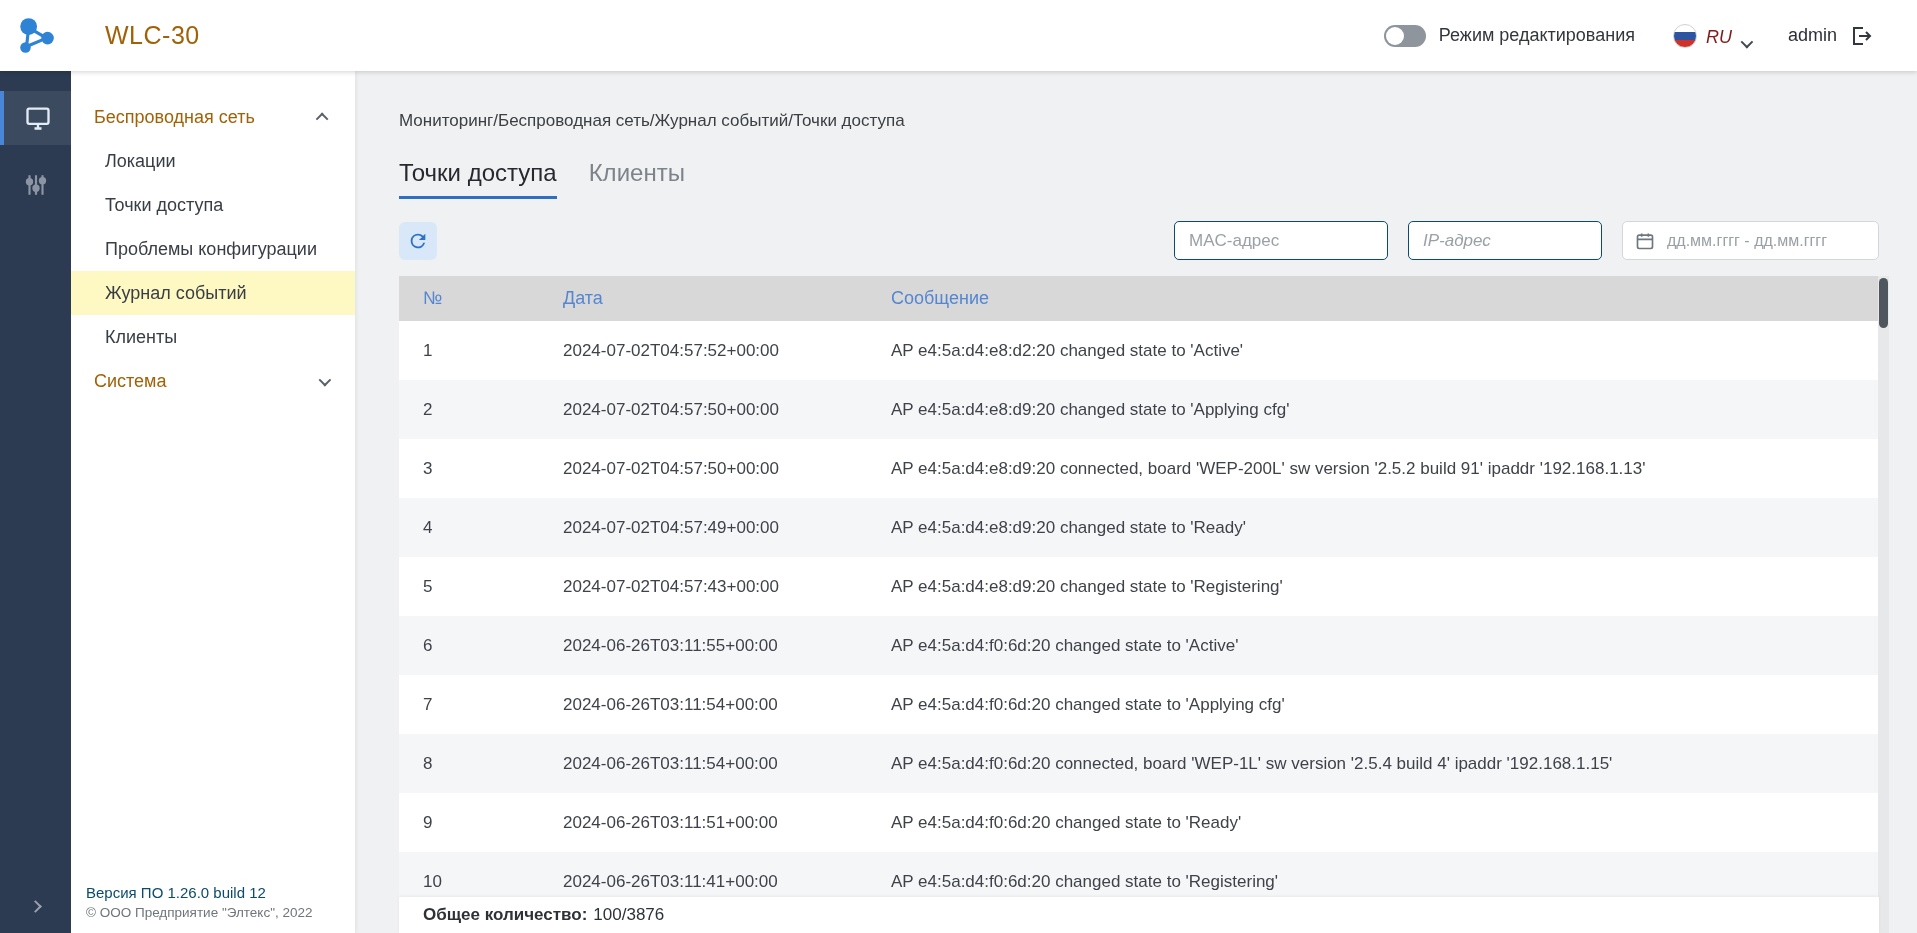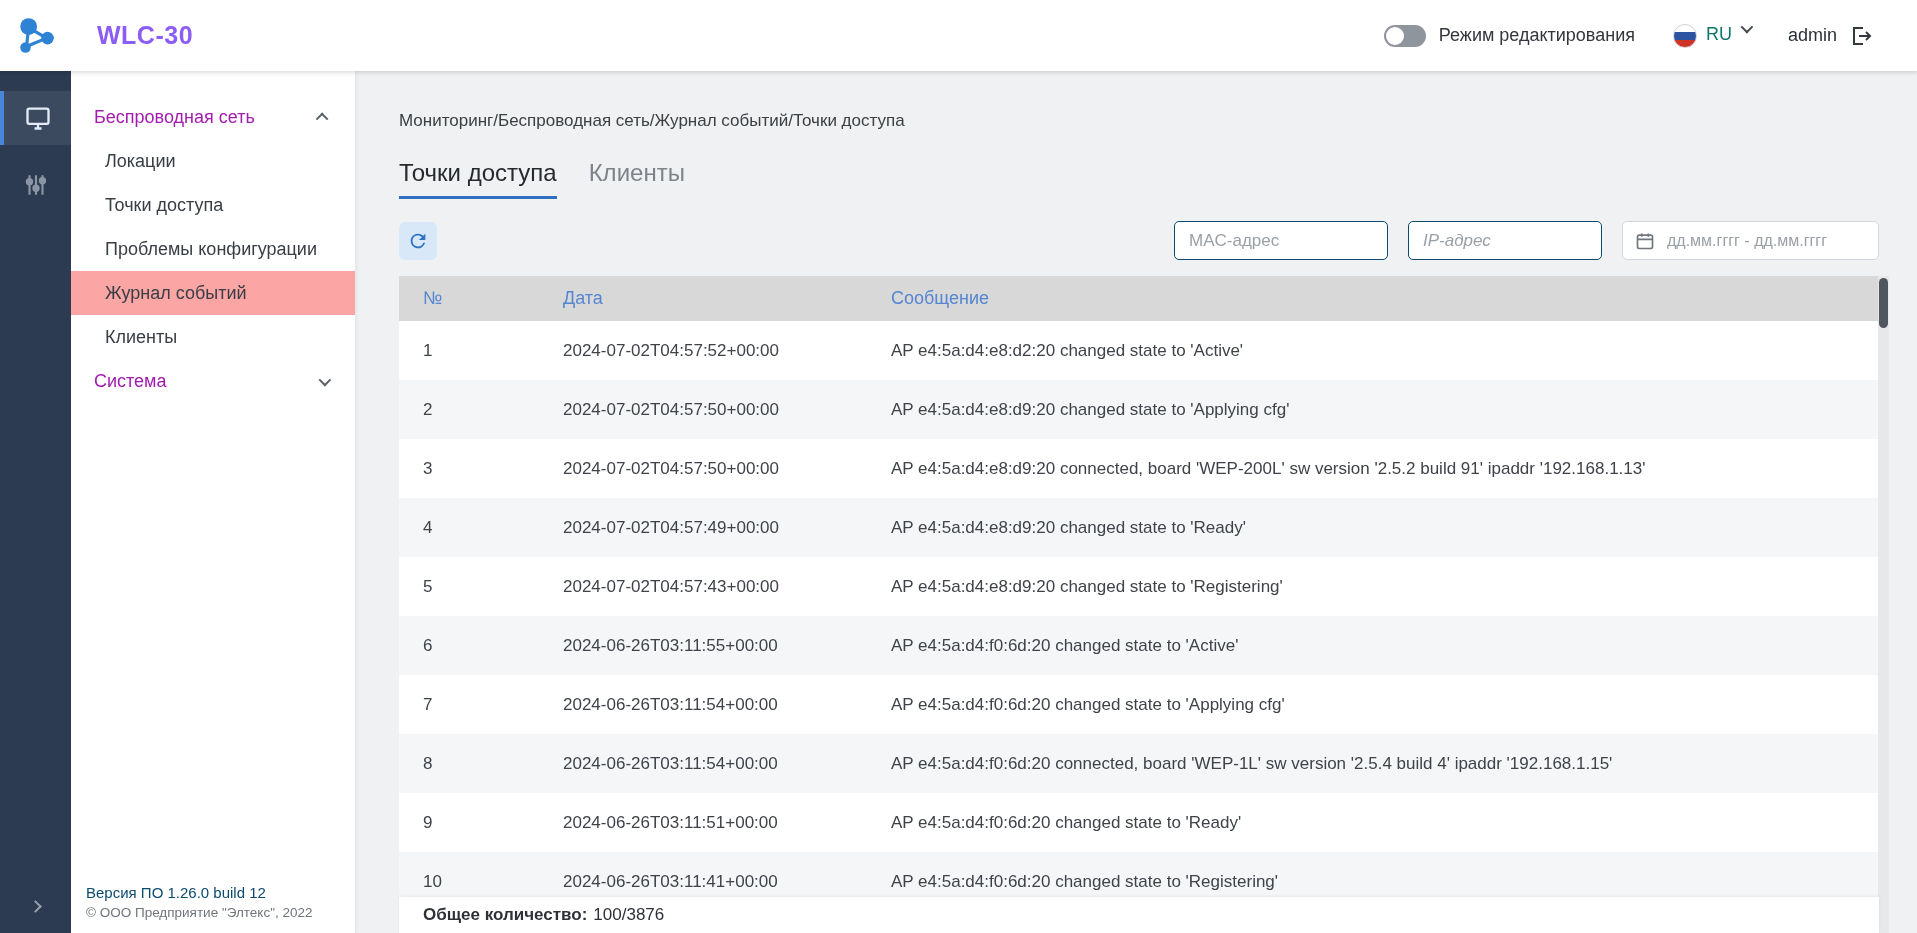--- a/index.html
+++ b/index.html
@@ -4,27 +4,27 @@
 <style>
   * { box-sizing: border-box; }
   html,body { margin:0; padding:0; background:#e8e9eb; }
   body { font-family:"Liberation Sans", sans-serif; }
   .app { position:relative; width:1917px; height:933px; background:#f0f1f3; overflow:hidden; }
 
   
   .header { position:absolute; top:0; left:0; right:0; height:71px; background:#ffffff;
             box-shadow:0 1px 5px rgba(0,0,0,.18); display:flex; align-items:center; z-index:20; }
   .logo-box { width:71px; height:71px; display:flex; align-items:center; justify-content:center; }
-  .app-title { margin-left:26px; font-size:25px; font-weight:700; color:#8b5cf6; letter-spacing:.5px; }
+  .app-title { margin-left:34px; font-size:25px; font-weight:400; color:#a16207; letter-spacing:.5px; }
   .header-right { margin-left:auto; display:flex; align-items:center; gap:38px; padding-right:44px; }
   .toggle-group { display:flex; align-items:center; gap:13px; cursor:pointer; }
   .toggle { position:relative; width:42px; height:22px; border-radius:11px; background:#8f959c; }
   .toggle-knob { position:absolute; left:2px; top:2px; width:18px; height:18px; border-radius:50%; background:#ffffff; }
   .toggle-label { font-size:18px; color:#33373c; }
-  .lang { display:flex; align-items:flex-start; gap:9px; cursor:pointer; font-size:18px; color:#0f766e; }
+  .lang { display:flex; align-items:flex-end; gap:9px; cursor:pointer; font-size:18px; color:#7f1d1d;font-style:italic; }
   .flag { width:24px; height:24px; border-radius:50%; border:1px solid #cfd2d6;
           background:linear-gradient(#ffffff 34%, #2c54a0 34% 67%, #cf3327 67%); }
   .chev { width:9px; height:9px; border-right:2px solid #45494f; border-bottom:2px solid #45494f; display:inline-block; }
   .chev.down { transform:rotate(45deg) translateY(-2px); }
   .chev.up { transform:rotate(-135deg) translateY(-2px); }
   .chev.right { transform:rotate(-45deg); }
   .user { display:flex; align-items:center; gap:12px; font-size:18px; color:#2c3036; cursor:pointer; }
 
   
   .rail { position:absolute; top:71px; left:0; width:71px; bottom:0; background:#2c3b52; z-index:10; }
@@ -33,24 +33,24 @@
   .rail-item.active { background:rgba(255,255,255,.08); border-left:4px solid #4a86d8; }
   .rail-item.gap { margin-top:13px; }
   .rail-expand { position:absolute; bottom:22px; left:0; width:71px; display:flex; justify-content:center; cursor:pointer; }
   .rail-expand .chev { border-color:#97a1ad; }
 
   
   .sidebar { position:absolute; top:71px; left:71px; width:284px; bottom:0; background:#ffffff;
              box-shadow:1px 0 4px rgba(0,0,0,.07); z-index:9; }
   .menu { padding-top:24px; }
   .menu-group-header { height:44px; display:flex; align-items:center; justify-content:space-between;
-                       padding:0 27px 0 23px; font-size:18px; color:#a21caf; cursor:pointer; }
+                       padding:0 27px 0 23px; font-size:18px; color:#a16207; cursor:pointer; }
   .menu-group-header .chev { border-color:#5a6068; }
   .menu-item { height:44px; display:flex; align-items:center; padding-left:34px; font-size:18px; color:#393e45; cursor:pointer; }
-  .menu-item.active { background:#fca5a5; }
+  .menu-item.active { background:#fef9c3; }
   .sidebar-footer { position:absolute; left:15px; bottom:10px; line-height:1.45; }
   .version-link { font-size:15px; color:#0c4a6e; cursor:pointer; }
   .copyright { font-size:13.5px; color:#70757b; }
 
   
   .main { position:absolute; top:71px; left:355px; right:0; bottom:0; background:#f0f1f3; }
   .breadcrumb { position:absolute; top:40px; left:44px; font-size:17px; color:#3c4043; }
   .tabs { position:absolute; top:88px; left:44px; display:flex; gap:32px; align-items:flex-end; }
   .tab { font-size:24px; padding-bottom:9px; cursor:pointer; border-bottom:3px solid transparent; color:#7e838a; }
   .tab.active { color:#26292e; font-weight:500; border-bottom-color:#2f6fc1; }

